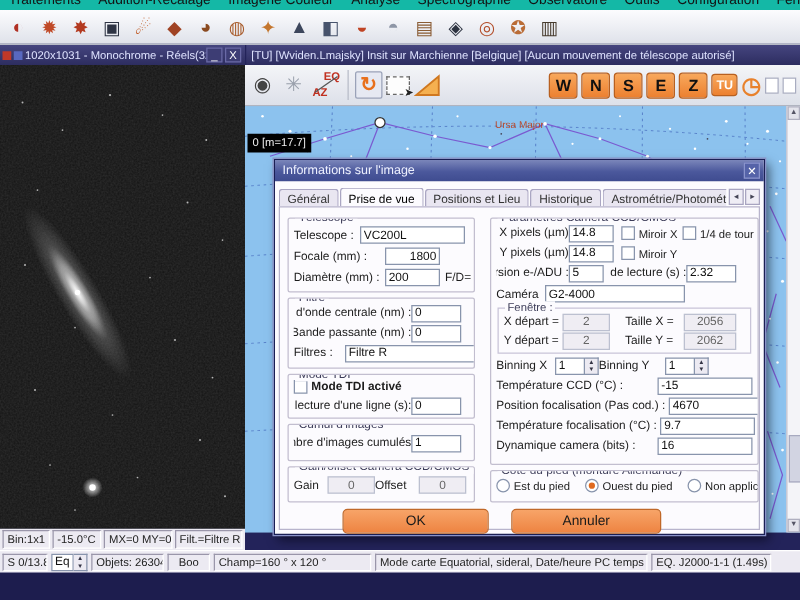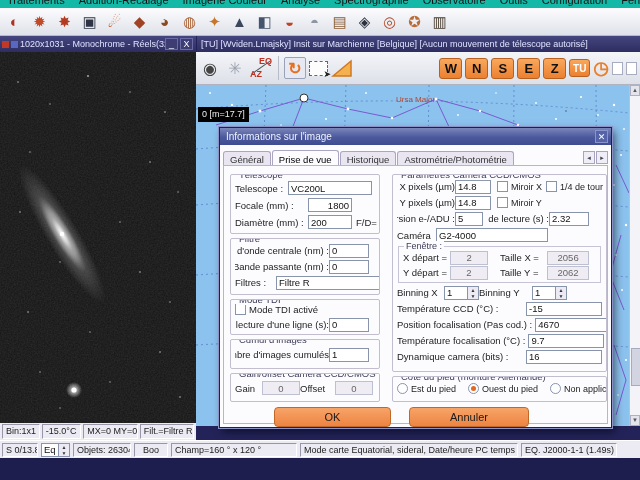--- a/index.html
+++ b/index.html
@@ -336,20 +336,21 @@
 
   <div class="dialog">
     <div class="dlg-titlebar">
       <span>Informations sur l'image</span>
       <span class="dlg-close">✕</span>
     </div>
     <div class="dlg-body">
       <div class="tabs">
         <span class="tab">Général</span>
         <span class="tab active">Prise de vue</span>
+        <span class="tab">Positions et Lieu</span>
         <span class="tab">Historique</span>
         <span class="tab">Astrométrie/Photométrie</span>
 
       </div>
       <span class="tabarrow" style="right:16px;">◂</span>
       <span class="tabarrow" style="right:3px;">▸</span>
 
       <div class="tabpane">
 
         <div class="grp" style="left:6px;top:8px;width:150px;height:60px;">
@@ -386,21 +387,21 @@
           <div class="row" style="height:15px;">
             <span class="rlabel" style="flex:0 0 38px;">Filtres :</span>
             <input class="fld" style="flex: 1 1 0%;" value="Filtre R">
           </div>
         </div>
 
         <div class="grp" style="left:6px;top:133px;width:150px;height:36px;">
           <span class="grp-title">Mode TDI</span>
           <div class="row" style="margin-top:3px;height:13px;">
             <span class="cb"></span>
-            <span class="cbl" style="font-weight:normal;font-size:9.5px;">Mode TDI activé</span>
+            <span class="cbl" style="font-weight:bold;font-size:9.5px;">Mode TDI activé</span>
           </div>
           <div class="row" style="height:15px;">
             <span class="clipL" style="flex:0 0 94px;">
                 <span>Tps de lecture d'une ligne (s):</span>
               </span>
             <input class="fld" style="width: 40px;" value="0">
           </div>
         </div>
 
         <div class="grp" style="left:6px;top:173px;width:150px;height:30px;">

